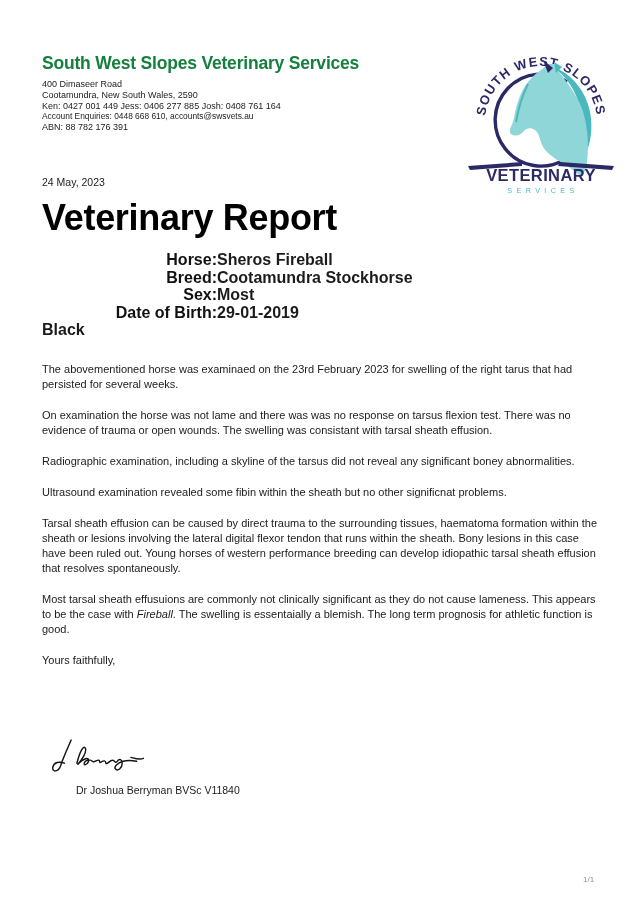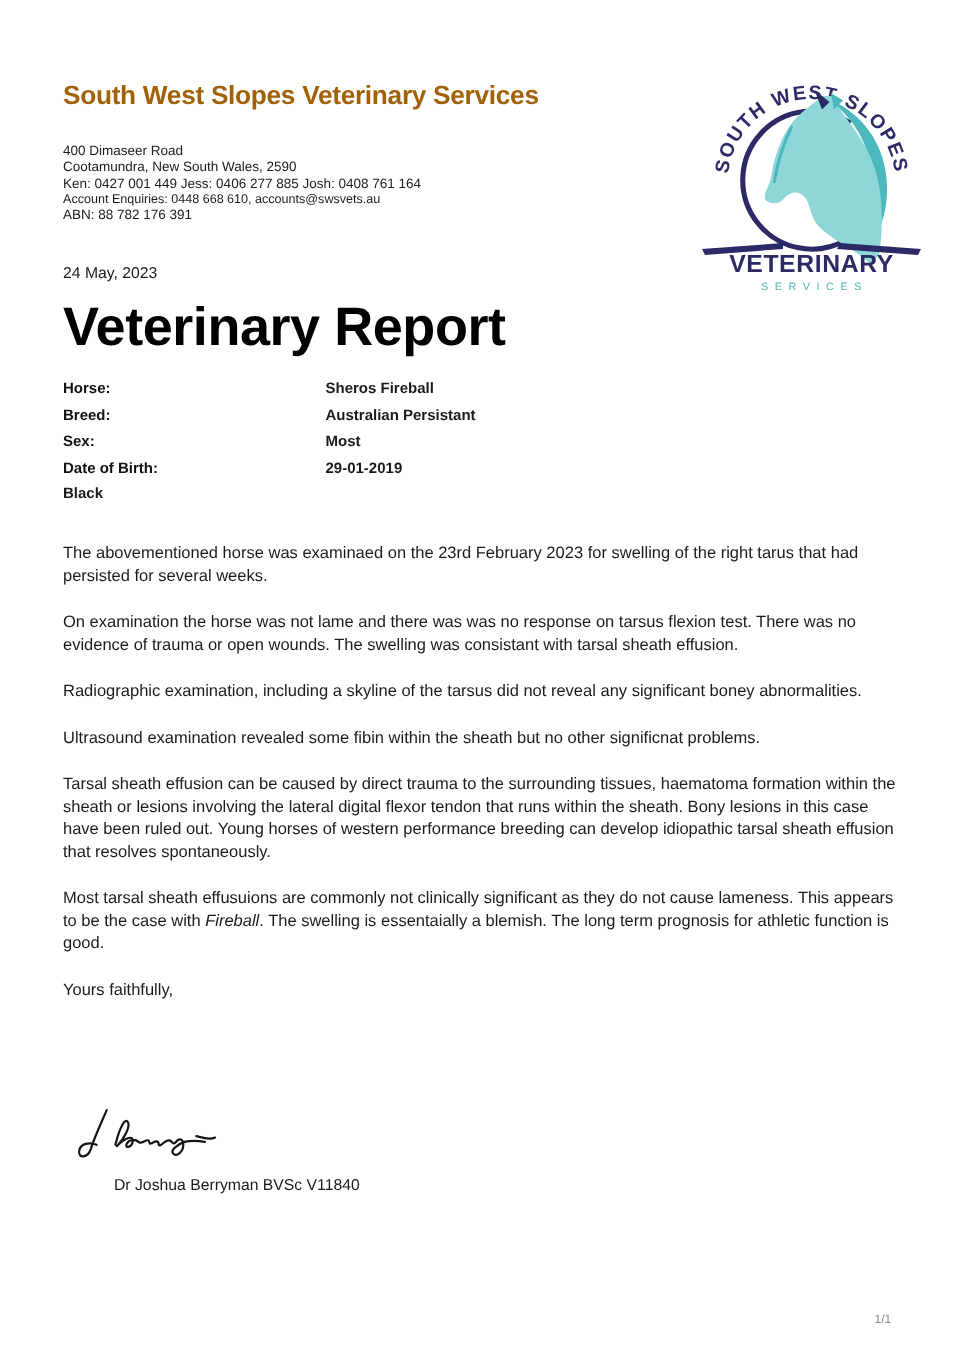--- a/index.html
+++ b/index.html
@@ -1,31 +1,31 @@
 <!DOCTYPE html>
 <html><head>
 <meta charset="utf-8">
 <style>
   * { margin: 0; padding: 0; box-sizing: border-box; }
   html, body { width: 637px; height: 901px; background: #ffffff; overflow: hidden; }
   body { font-family: "Liberation Sans", sans-serif; color: #1b1b1b; position: relative; }
   .page { position: relative; width: 637px; height: 901px; background: #ffffff; }
 
   .header-left { position: absolute; left: 42px; top: 53px; width: 400px; }
-  .company-name { font-size: 17.5px; font-weight: 700; color: #a16207; letter-spacing: -0.2px; margin-bottom: 21px; }
+  .company-name { font-size: 17.5px; font-weight: 700; color: #15803d; letter-spacing: -0.2px; margin-bottom: 5px; }
   .addr-line { font-size: 9px; line-height: 10.8px; color: #1c1c1c; }
   .addr-line.small { font-size: 8.4px; }
 
   .logo-box { position: absolute; left: 462px; top: 24px; width: 158px; height: 172px; }
 
   .date-line { position: absolute; left: 42px; top: 176px; font-size: 10.5px; color: #1b1b1b; }
   .report-title { position: absolute; left: 42px; top: 197px; font-size: 36px; font-weight: 700; color: #000000; letter-spacing: -0.3px; }
 
   .details { position: absolute; left: 42px; top: 251px; width: 420px; }
-  .detail-row { display: flex; line-height: 17.6px; font-size: 10px; }
+  .detail-row { display: flex; line-height: 17.6px; font-size: 16px; text-align: right; }
   .detail-label { width: 175px; font-weight: 700; color: #111111; }
   .detail-value { color: #1b1b1b; font-weight: bold; }
 
   .body-text { position: absolute; left: 42px; top: 362px; width: 556px; }
   .body-text p { font-size: 11px; line-height: 15px; margin-bottom: 16px; color: #1b1b1b; }
   .italic { font-style: italic; }
 
   .signature-wrap { position: absolute; left: 48px; top: 735px; }
   .signer-line { position: absolute; left: 42px; top: 784px; font-size: 10.5px; color: #1b1b1b; padding-left: 34px; }
 
@@ -78,21 +78,21 @@
 
   <div class="report-title">Veterinary Report</div>
 
   <div class="details">
     <div class="detail-row">
       <span class="detail-label">Horse:</span>
       <span class="detail-value">Sheros Fireball</span>
     </div>
     <div class="detail-row">
       <span class="detail-label">Breed:</span>
-      <span class="detail-value">Australian Persistant</span>
+      <span class="detail-value">Cootamundra Stockhorse</span>
     </div>
     <div class="detail-row">
       <span class="detail-label">Sex:</span>
       <span class="detail-value">Most</span>
     </div>
     <div class="detail-row">
       <span class="detail-label">Date of Birth:</span>
       <span class="detail-value">29-01-2019</span>
     </div>
     <div class="detail-row">

